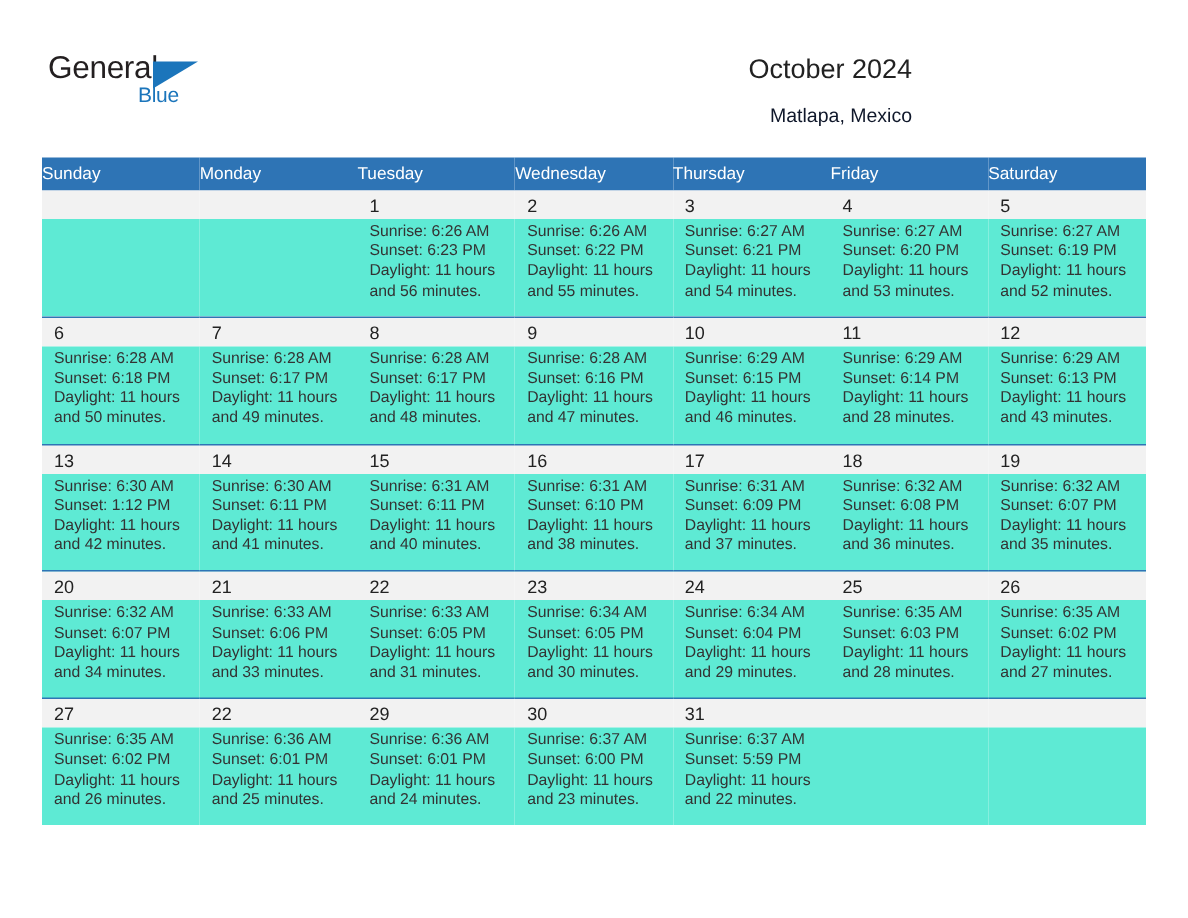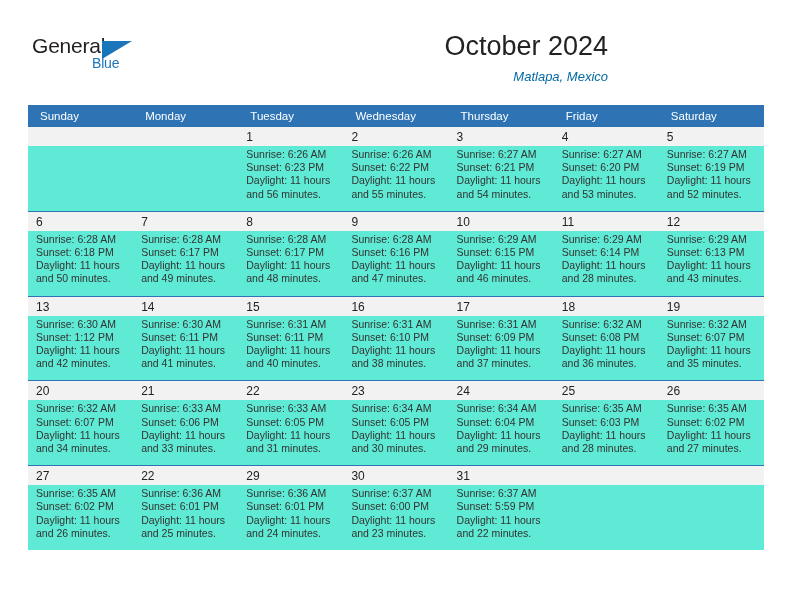--- a/index.html
+++ b/index.html
@@ -66,51 +66,50 @@
     font-family: "Liberation Sans", sans-serif;
   }
 
   .title-block {
     position: absolute;
     right: 0;
     top: 0;
     text-align: right;
   }
   .cal-title {
-    font-size: 27px;
+    font-size: 18px;
     color: #222222;
     line-height: 32px;
     font-weight: normal;
     margin: 0;
   }
   .cal-subtitle {
     font-size: 13px;
-    color: #0369a1;
+    color: #0f172a;
     line-height: 18px;
     margin: 6px 0 0 0;
-    font-style: italic;
   }
 
   
   .calendar {
     position: absolute;
     left: 28px;
     top: 105px;
     width: 736px;
     border-collapse: collapse;
     table-layout: fixed;
   }
 
   .calendar th {
     background: #2e74b5;
     color: #ffffff;
     font-size: 11.5px;
     font-weight: normal;
     text-align: left;
-    padding: 5px 0 5px 12px;
+    padding: 5px 0 5px 0;
     height: 11px;
     border: none;
   }
 
   .daynum-row td {
     background: #f2f2f2;
     font-size: 12px;
     color: #222222;
     padding: 3px 0 2px 8px;
     border-top: 1px solid #2e74b5;

